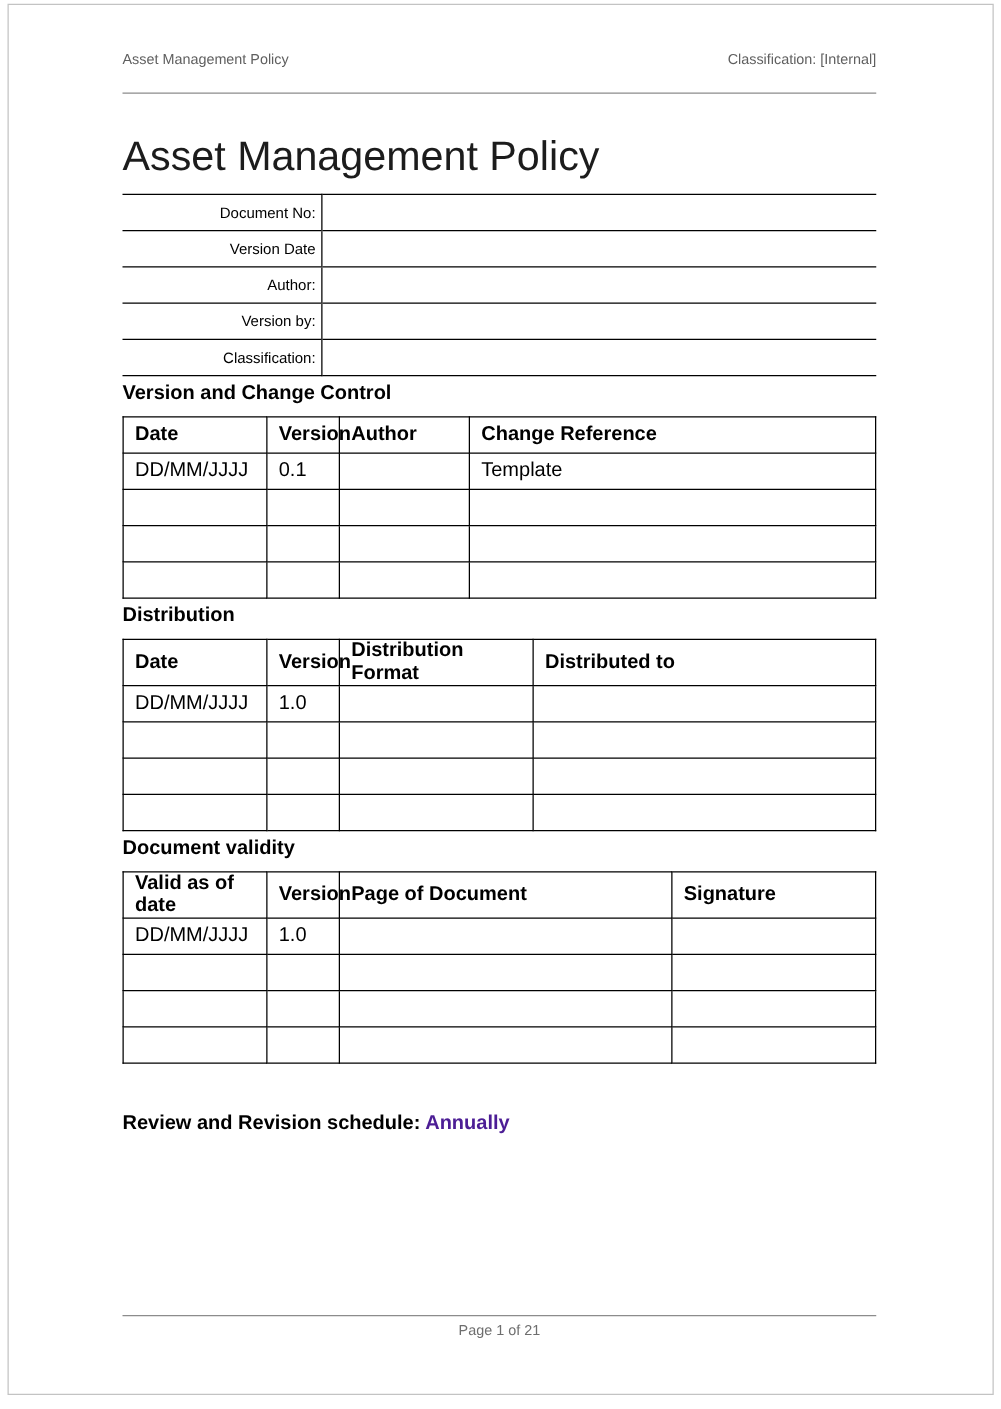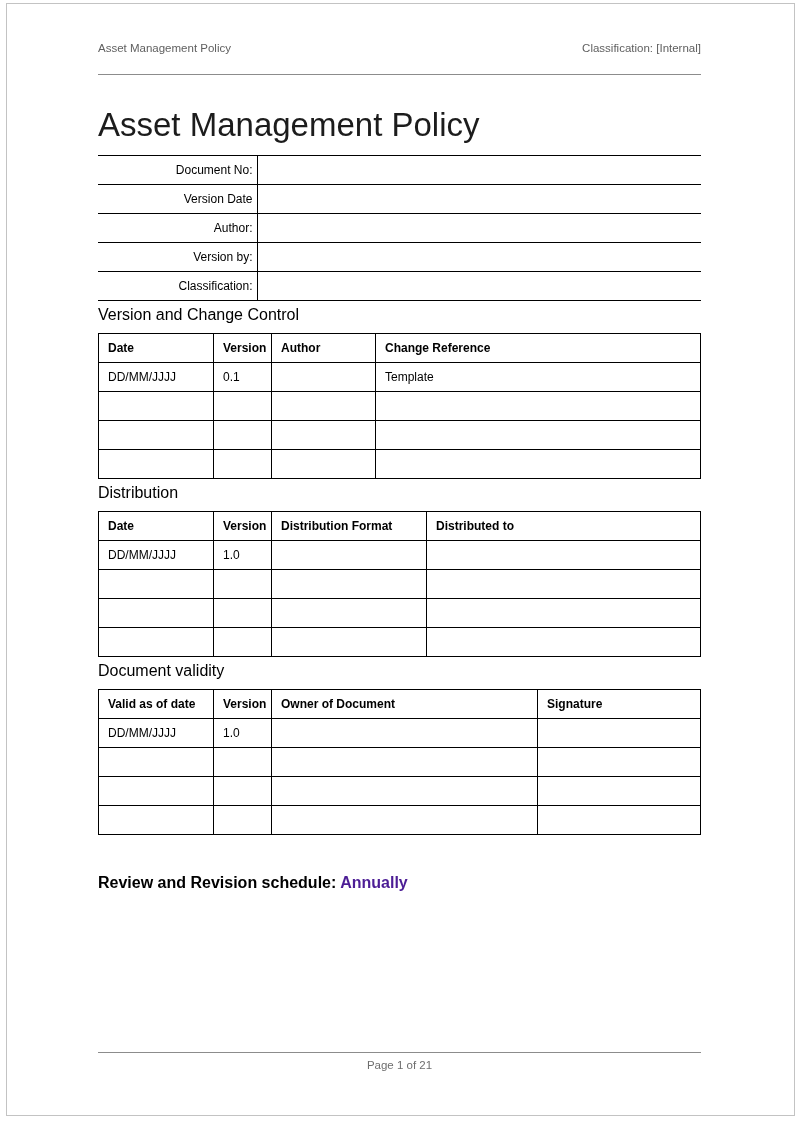--- a/index.html
+++ b/index.html
@@ -34,27 +34,27 @@
   
   .info-table { margin-top:10px;text-align:right; }
   .info-table td {
     height:28px; font-size:12px; padding:0 4px 0 9px;
     vertical-align:middle; border-top:1.5px solid #000;
   }
   .info-table tr:last-child td { border-bottom:1.5px solid #000; }
   .info-table td.label { border-right:1.5px solid #000; }
   
   .section h2 {
-    font-size:16px; font-weight:400; margin:0 0 9px 0; line-height:19px; color:#000;
+    font-size:16px; font-weight:700; margin:0 0 9px 0; line-height:19px; color:#000;
   }
   .section { margin-top:4px; }
   .section.gap { }
   .grid th, .grid td {
     border:1.5px solid #000;
-    height:28px; font-size:12px; padding:0 4px 0 9px;
+    height:28px; font-size:16px; padding:0 4px 0 9px;
     text-align:left; vertical-align:middle;
   }
   .grid th { font-weight:700; }
   .review {
     margin:38px 0 0 0;
     font-size:16px; font-weight:700; color:#000; line-height:19px;
   }
   .review .red { color:#4c1d95; }
   .footer {
     position:absolute; left:98px; top:1052px; width:603px;
@@ -205,21 +205,21 @@
       <colgroup>
           <col style="width:115px">
           <col style="width:58px">
           <col style="width:266px">
           <col>
         </colgroup>
       <thead>
         <tr>
           <th>Valid as of date</th>
           <th>Version</th>
-          <th>Owner of Document</th>
+          <th>Page of Document</th>
           <th>Signature</th>
         </tr>
       </thead>
       <tbody>
         <tr>
           <td>DD/MM/JJJJ</td>
           <td>1.0</td>
           <td></td>
           <td></td>
         </tr>

